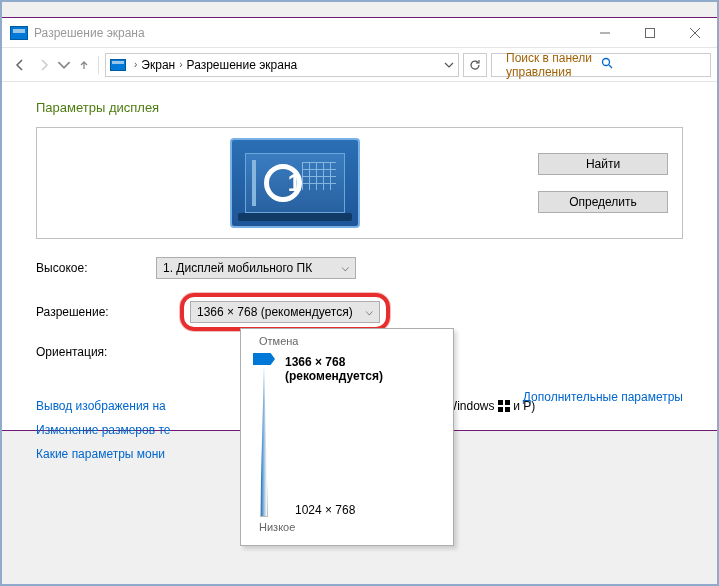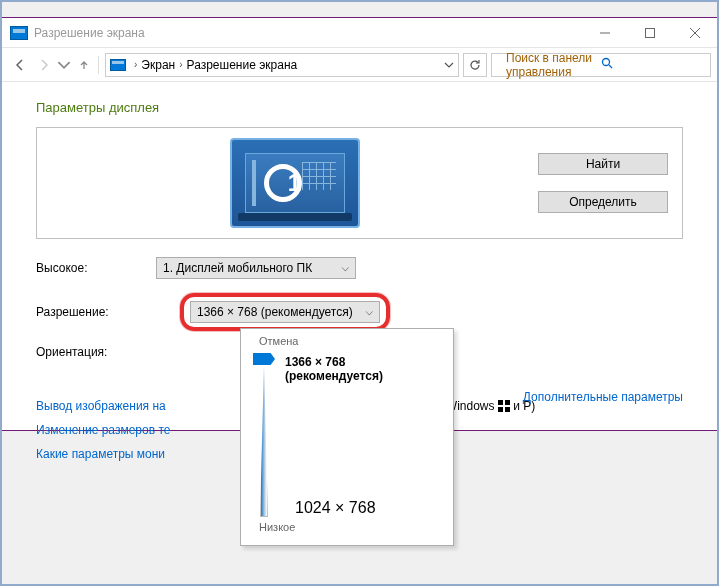--- a/index.html
+++ b/index.html
@@ -78,21 +78,21 @@
   .dd-label-top { font-size:11px; color:#666; margin-left: 6px; margin-bottom: 6px; }
   .dd-label-bot { font-size:11px; color:#666; margin-left: 6px; margin-top: 4px; }
   .dd-body { display:flex; align-items:flex-start; gap:10px; }
   .dd-scale { display:flex; flex-direction:column; align-items:center; }
   .dd-thumb { width:22px; height:12px; background:#0078d7; margin-bottom:0px; clip-path: polygon(0 0, 80% 0, 100% 50%, 80% 100%, 0 100%); }
   .dd-track { width:8px; height:152px; border:1px solid #bbb; background: linear-gradient(to right, #1d78c8 0%, #c9d9e8 70%, #fff 100%);
     clip-path: polygon(50% 0, 100% 100%, 0 100%); transform-origin: top center;}
   .dd-options { flex:1; padding-top:0; }
   .dd-opt { padding:2px 0; }
   .dd-opt.rec { font-weight:bold; }
-  .dd-opt-bottom { position:absolute; bottom:28px; left:54px; font-size:16px; }
+  .dd-opt-bottom { position:absolute; bottom:28px; left:54px; font-size:12px; }
 </style>
 </head>
 <body>
 
 <div class="window">
 
   <div class="titlebar">
     <div class="titlebar-icon"></div>
     <div class="titlebar-title">Разрешение экрана</div>
     <div class="win-controls">

